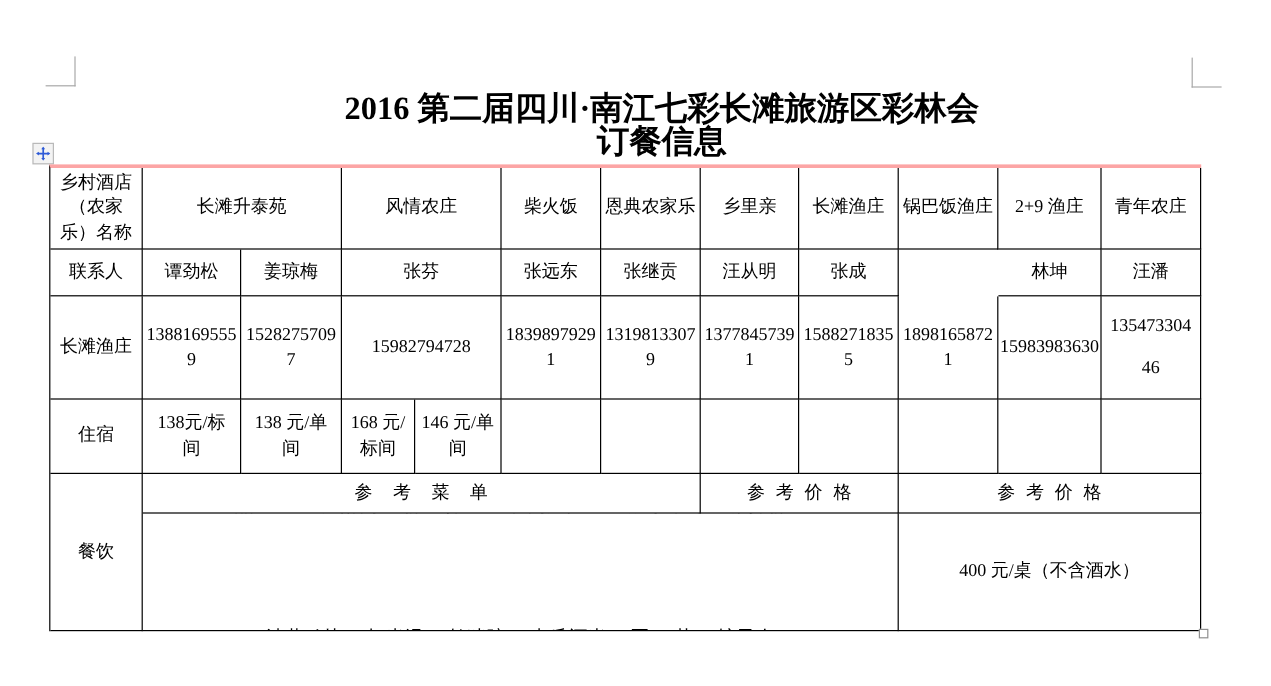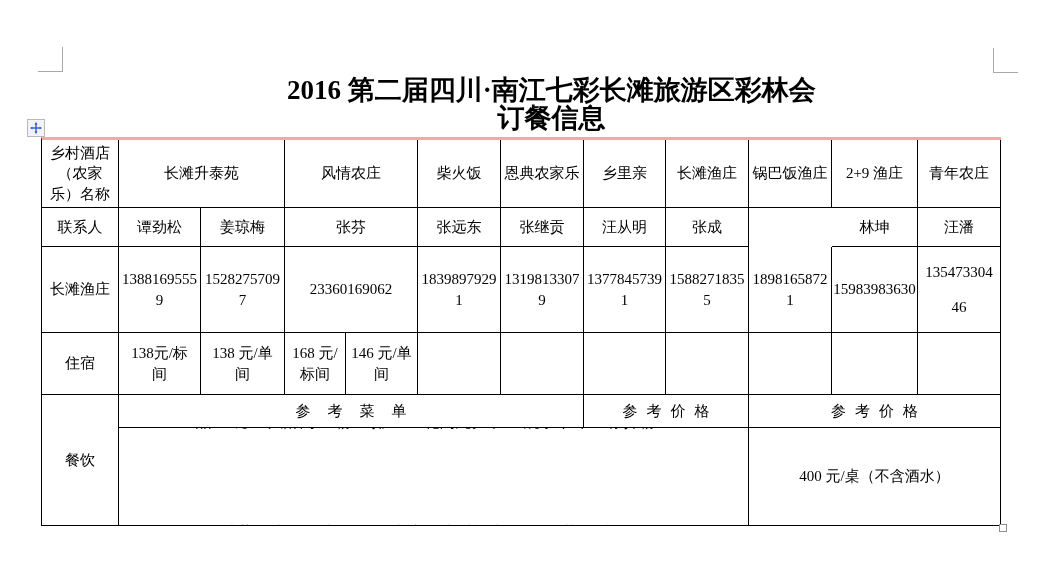--- a/index.html
+++ b/index.html
@@ -88,21 +88,21 @@
   <div class="c" style="grid-area:2/6/3/7">张远东</div>
   <div class="c" style="grid-area:2/7/3/8">张继贡</div>
   <div class="c" style="grid-area:2/8/3/9">汪从明</div>
   <div class="c" style="grid-area:2/9/3/10">张成</div>
   <div class="c" style="grid-area:2/11/3/12">林坤</div>
   <div class="c" style="grid-area:2/12/3/13">汪潘</div>
 
   <div class="c" style="grid-area:3/1/4/2">长滩渔庄</div>
   <div class="c phone" style="grid-area:3/2/4/3">13881695559</div>
   <div class="c phone" style="grid-area:3/3/4/4">15282757097</div>
-  <div class="c phone" style="grid-area:3/4/4/6">23360169062</div>
+  <div class="c phone" style="grid-area:3/4/4/6">15982794728</div>
   <div class="c phone" style="grid-area:3/6/4/7">18398979291</div>
   <div class="c phone" style="grid-area:3/7/4/8">13198133079</div>
   <div class="c phone" style="grid-area:3/8/4/9">13778457391</div>
   <div class="c phone" style="grid-area:3/9/4/10">15882718355</div>
   <div class="c phone" style="grid-area:3/10/4/11">18981658721</div>
   <div class="c phone" style="grid-area:3/11/4/12">15983983630</div>
   <div class="c phone loose" style="grid-area:3/12/4/13">13547330446</div>
 
   <div class="c" style="grid-area:4/1/5/2">住宿</div>
   <div class="c lodging" style="grid-area:4/2/5/3">138元/标间</div>

